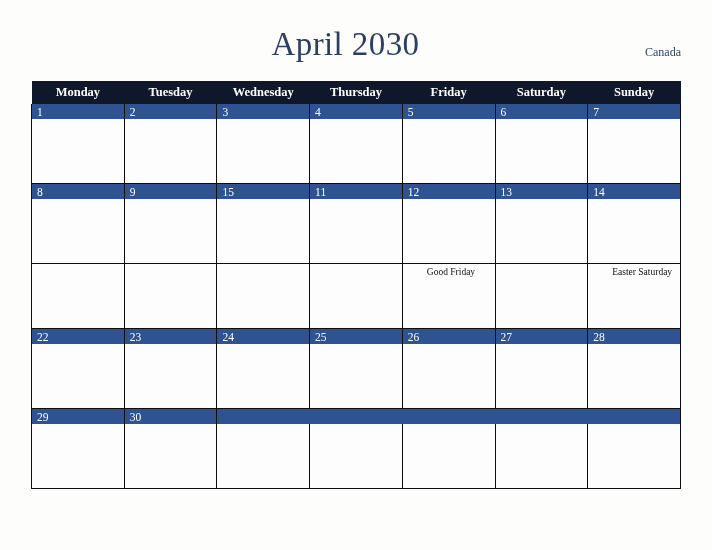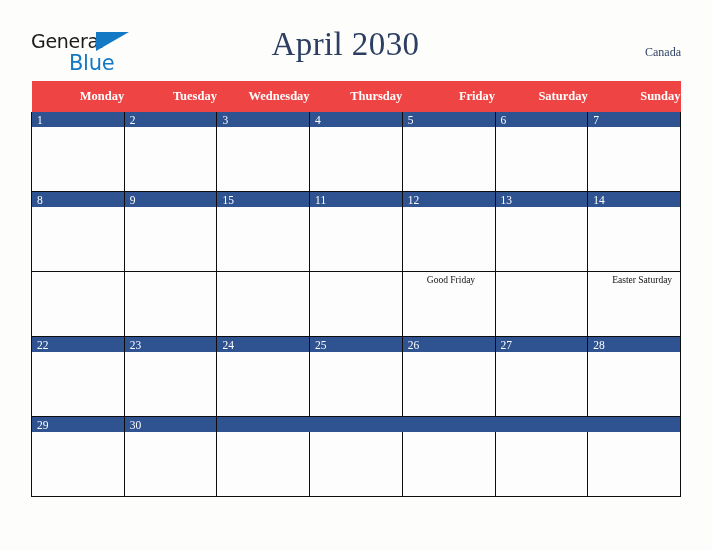--- a/index.html
+++ b/index.html
@@ -85,27 +85,27 @@
   
   .calendar {
     position: absolute;
     left: 31px;
     top: 81px;
     width: 650px;
     border-collapse: collapse;
     table-layout: fixed;
   }
   .calendar th {
-    background: #ef4444;
+    background: #0f172a;
     color: #ffffff;
     font-family: "Liberation Serif", serif;
     font-size: 12.5px;
     font-weight: bold;
-    height: 31px;
-    text-align: right;
+    height: 23px;
+    text-align: center;
     padding: 0;
     border: none;
   }
 
   .week-num-row td {
     background: #2e5390;
     color: #ffffff;
     font-family: "Liberation Serif", serif;
     font-size: 11.5px;
     height: 15px;
@@ -145,25 +145,20 @@
     line-height: 12px;
     display: block;
     margin-left: 19px;
   }
 </style>
 </head>
 <body>
 
 <div class="page-header">
 
-  <div class="logo">
-    <span class="logo-row1">General</span>
-    <span class="logo-tri"></span>
-    <span class="logo-row2">Blue</span>
-  </div>
 
   <div class="title">April 2030</div>
 
   <div class="region">Canada</div>
 
 </div>
 
 <table class="calendar">
   <thead>
     <tr id="weekday-header-row">

